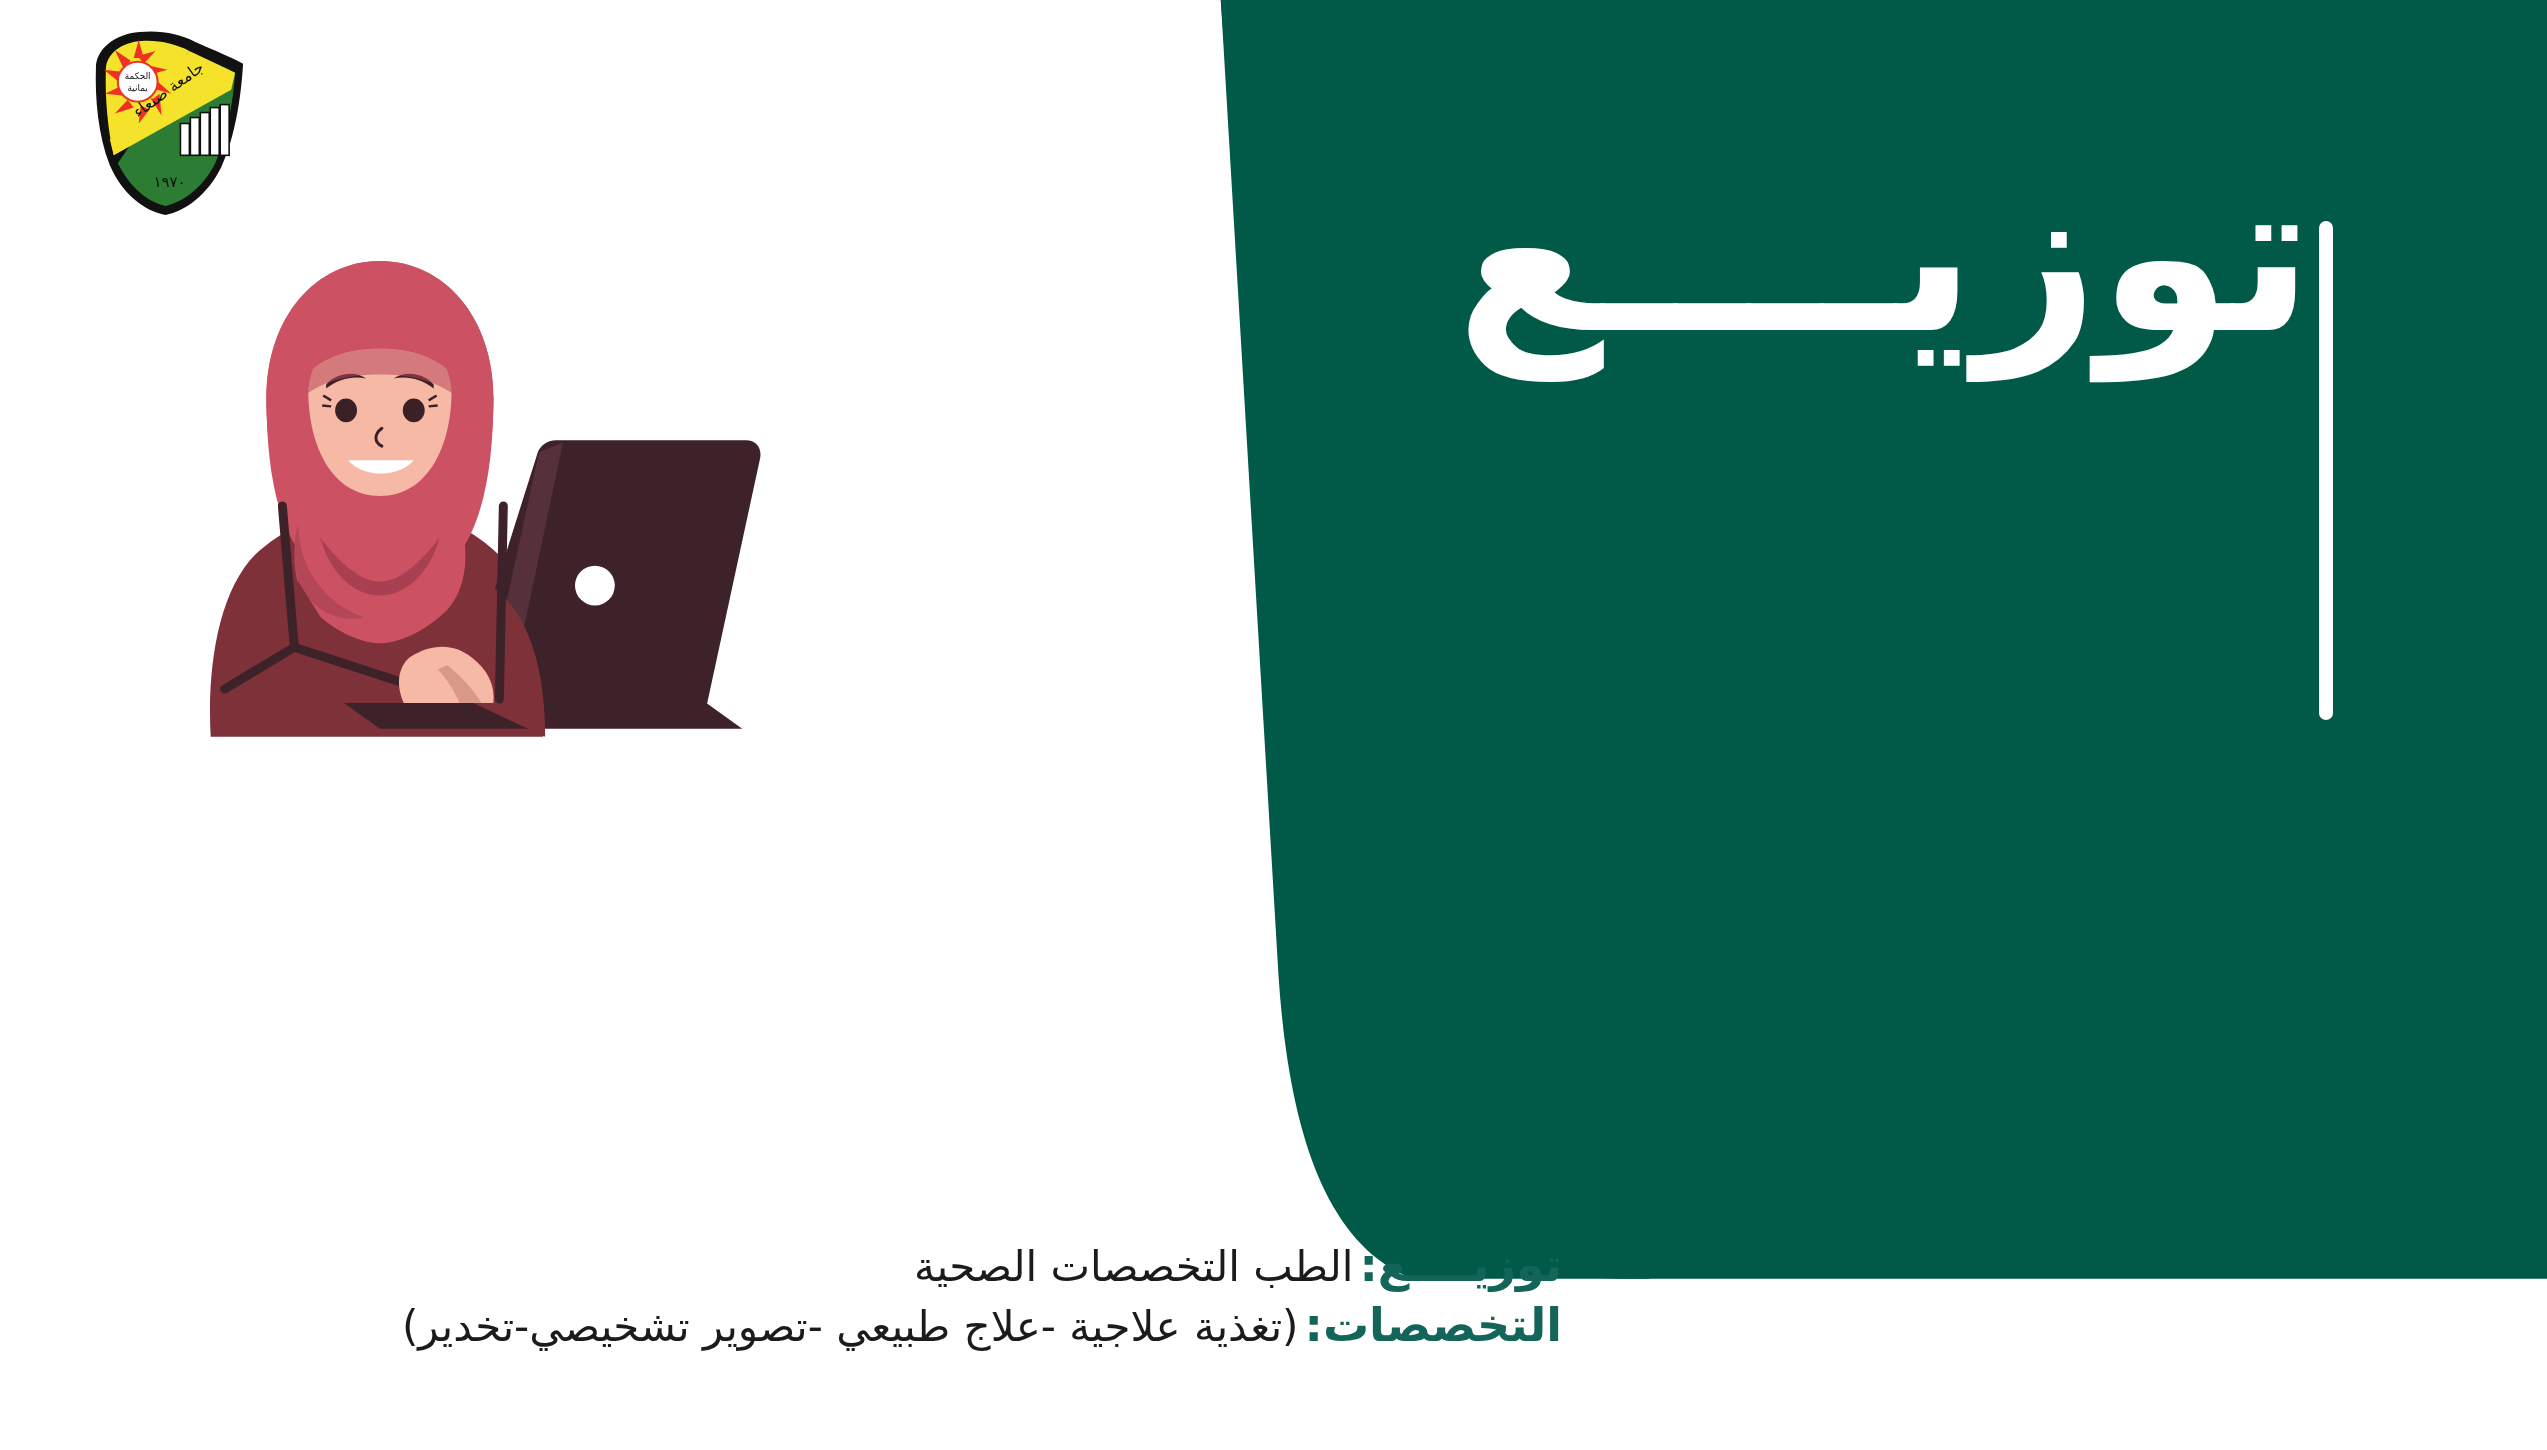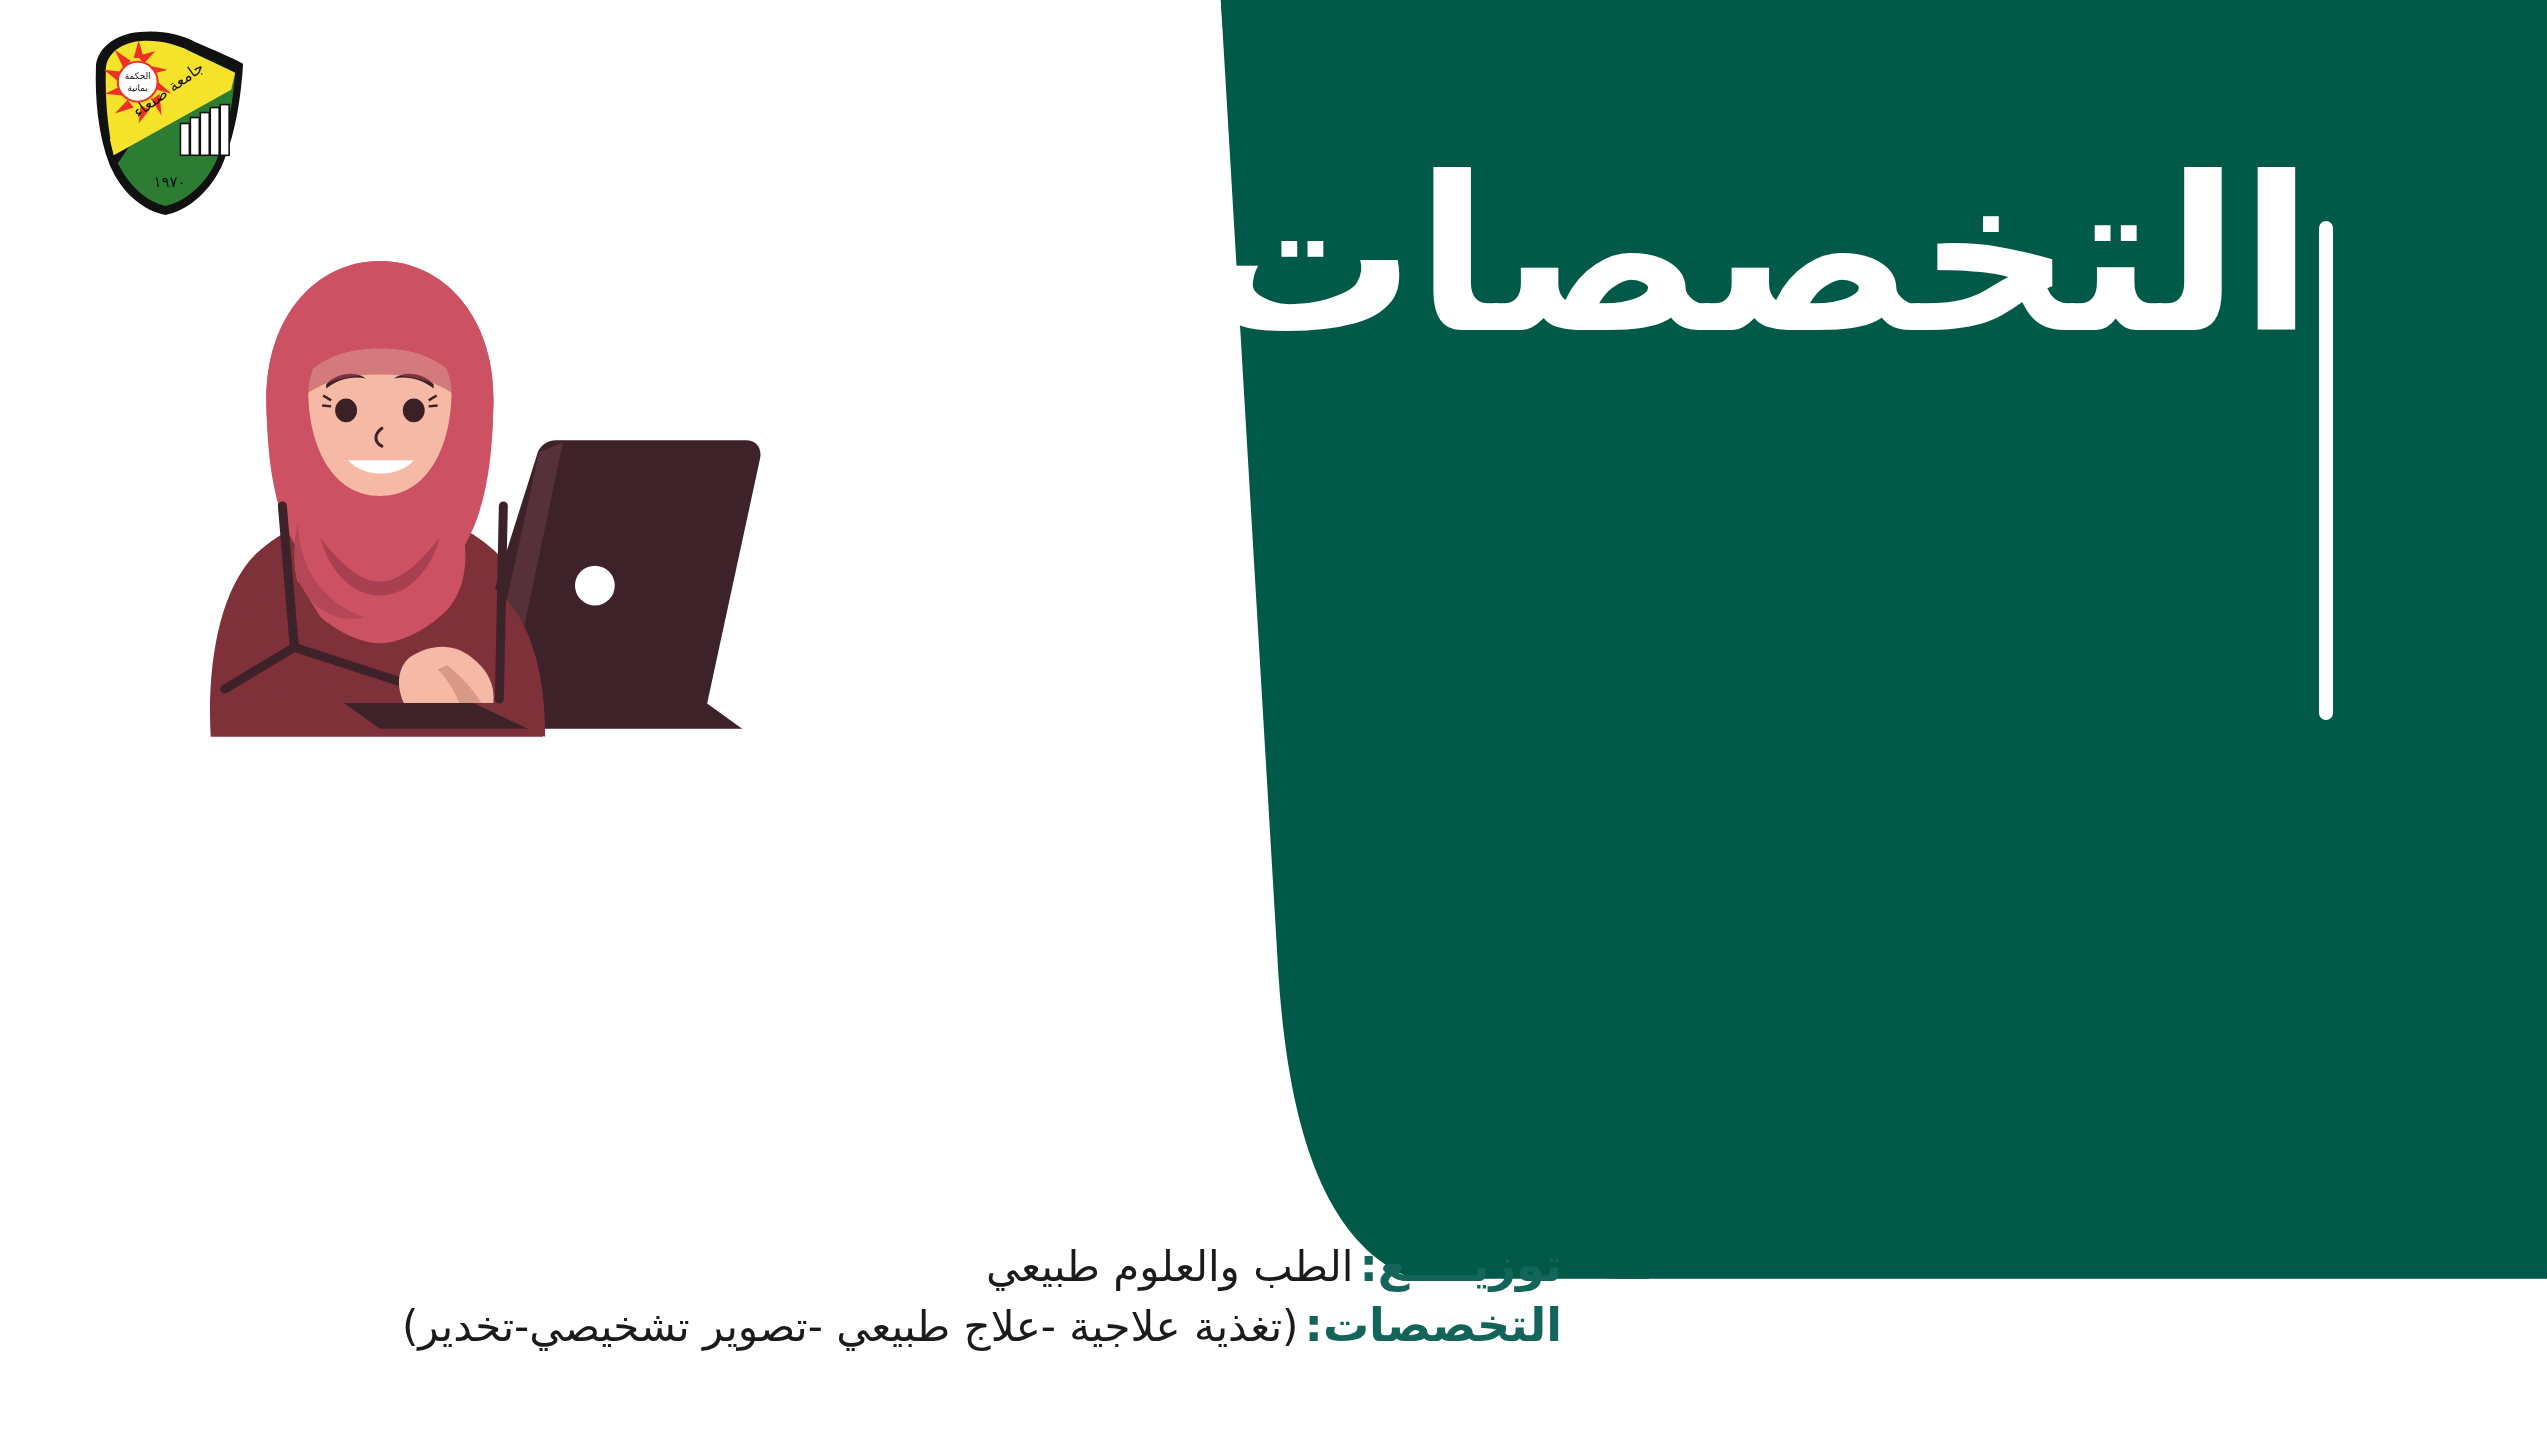--- a/index.html
+++ b/index.html
@@ -120,26 +120,26 @@
              L1227,0 Z" fill="#015948"></path>
     <path d="M1227,0 L1330,0 L1452,1050
              C1500,1200 1560,1265 1660,1285
              L1420,1285
              C1330,1250 1295,1130 1285,980 Z" fill="#015948"></path>
   </svg>
 
   <div id="accent-rule"></div>
 
   <div id="title-block">
-    <h1 id="main-title">التخصصات</h1>
+    <h1 id="main-title">توزيــــع</h1>
   </div>
 
   <div id="meta-block">
     <div class="meta-row">
-      <span class="meta-label">توزيــــع:</span><span class="meta-value">الطب والعلوم طبيعي</span>
+      <span class="meta-label">توزيــــع:</span><span class="meta-value">الطب التخصصات الصحية</span>
     </div>
     <div class="meta-row">
       <span class="meta-label">التخصصات:</span><span class="meta-value">(تغذية علاجية -علاج طبيعي -تصوير تشخيصي-تخدير)</span>
     </div>
   </div>
 
   <svg id="logo" viewBox="0 0 170 190" aria-hidden="true">
 
     <path d="M12,40 C12,22 30,6 56,4 C78,2 96,6 112,14
              C130,22 150,30 160,36

